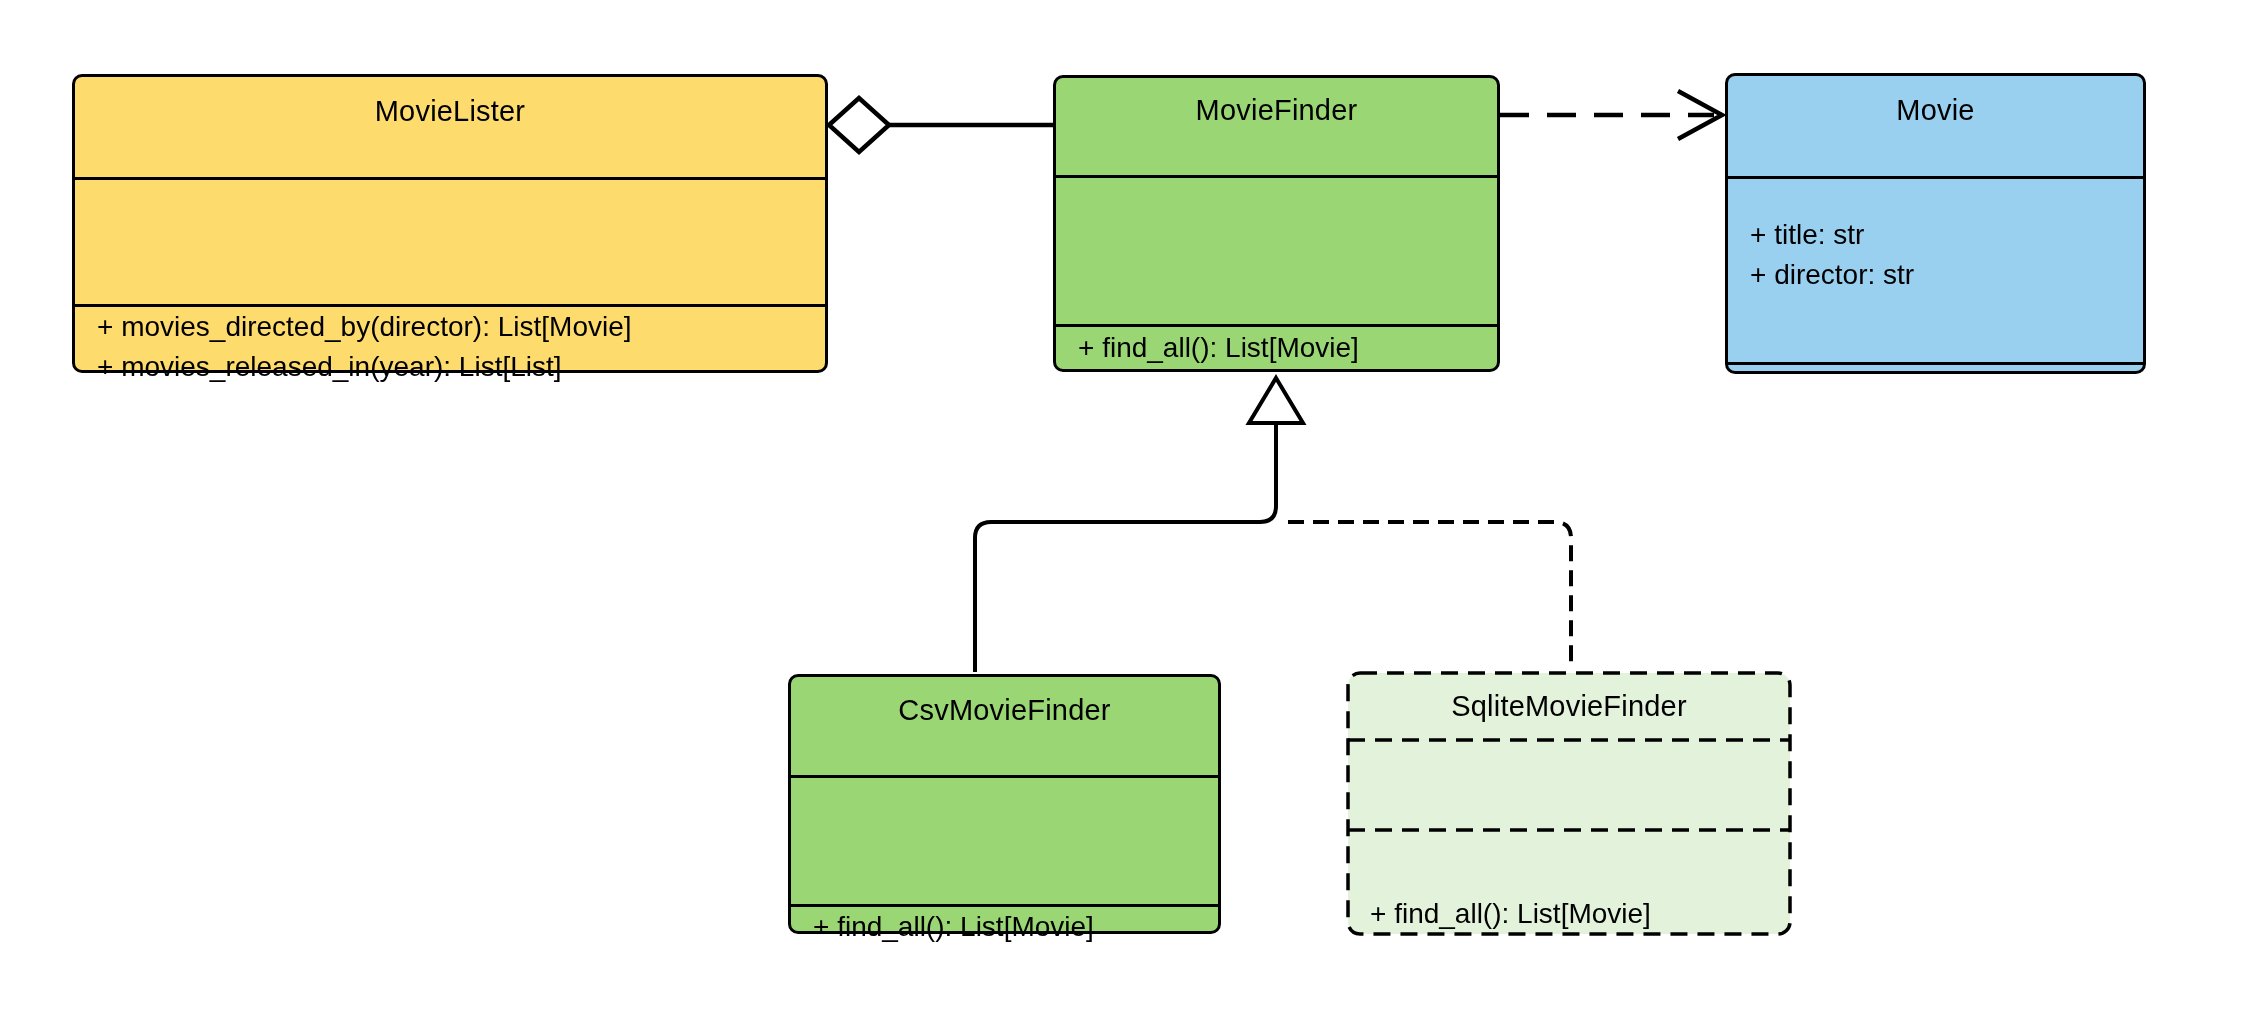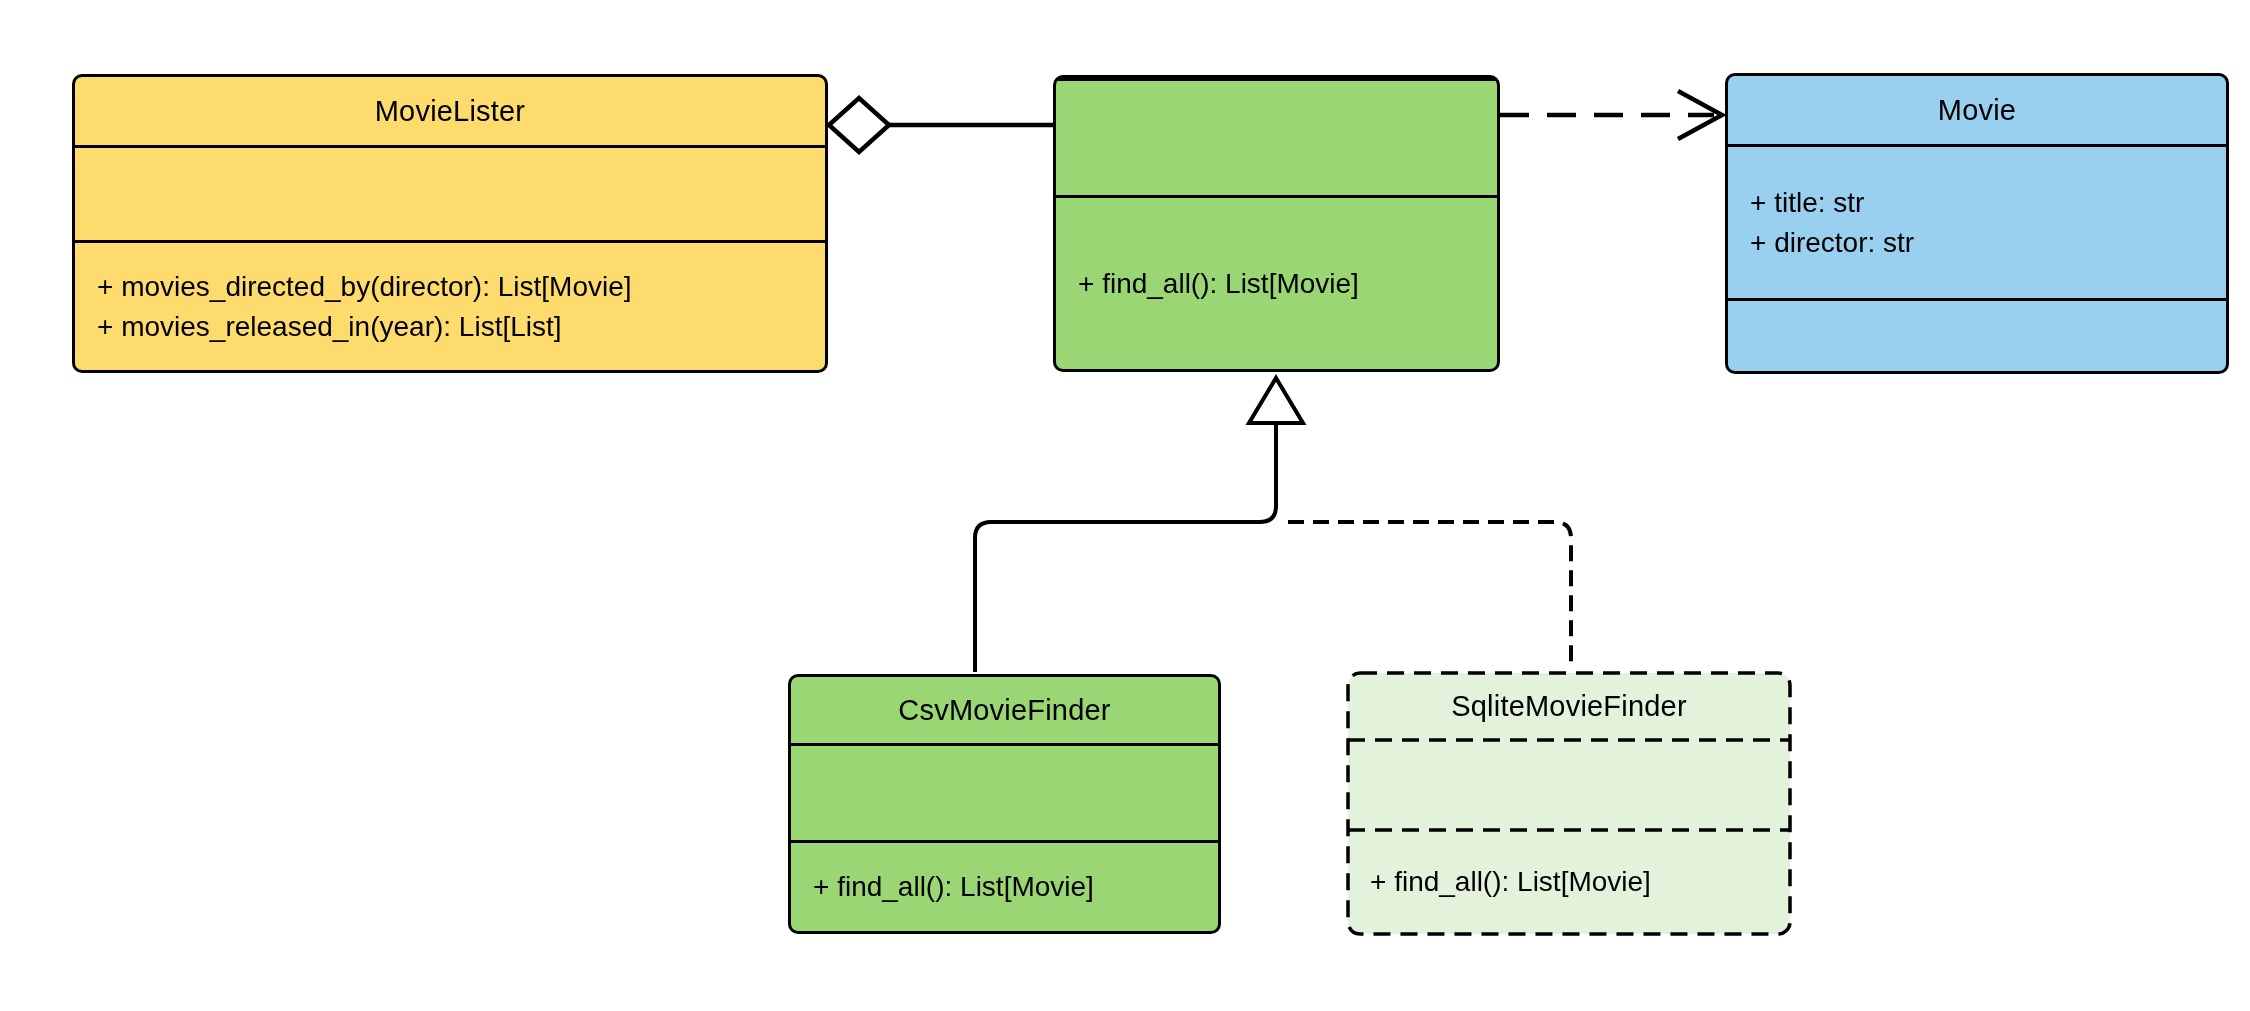--- a/index.html
+++ b/index.html
@@ -16,20 +16,21 @@
     overflow: hidden;
   }
   .uml-class {
     position: absolute;
     box-sizing: border-box;
     display: flex;
     flex-direction: column;
     border: 3.5px solid var(--c-stroke, #000);
     border-radius: 10px;
     color: var(--c-text, #000);
+    gap: 32px;
   }
   .uml-class.no-border {
     border: none;
     border-radius: 12px;
   }
   .uml-title {
     flex: none;
     display: flex;
     align-items: center;
     justify-content: center;
@@ -69,27 +70,28 @@
   <div class="uml-class" style="left:72px; top:74px; width:756px; height:299px; background:var(--c-movielister-fill);">
     <div class="uml-title" style="height:68px;">MovieLister</div>
     <div class="uml-compartment uml-attrs" style="height:95px;"></div>
     <div class="uml-compartment uml-methods">
       <div class="member">+ movies_directed_by(director): List[Movie]</div>
       <div class="member">+ movies_released_in(year): List[List]</div>
     </div>
   </div>
 
   <div class="uml-class" style="left:1053px; top:75px; width:447px; height:297px; background:var(--c-moviefinder-fill);">
+    <div class="uml-title" style="height:65px;">MovieFinder</div>
     <div class="uml-compartment uml-attrs" style="height:117px;"></div>
     <div class="uml-compartment uml-methods">
       <div class="member">+ find_all(): List[Movie]</div>
     </div>
   </div>
 
-  <div class="uml-class" style="left:1725px; top:73px; width:504px; height:301px; background:var(--c-movie-fill);">
+  <div class="uml-class" style="left:1725px; top:73px; width:421px; height:301px; background:var(--c-movie-fill);">
     <div class="uml-title" style="height:68px;">Movie</div>
     <div class="uml-compartment uml-attrs" style="height:154px;">
       <div class="member">+ title: str</div>
       <div class="member">+ director: str</div>
     </div>
     <div class="uml-compartment uml-methods"></div>
   </div>
 
   <div class="uml-class" style="left:788px; top:674px; width:433px; height:260px; background:var(--c-csvmoviefinder-fill);">
     <div class="uml-title" style="height:66px;">CsvMovieFinder</div>

